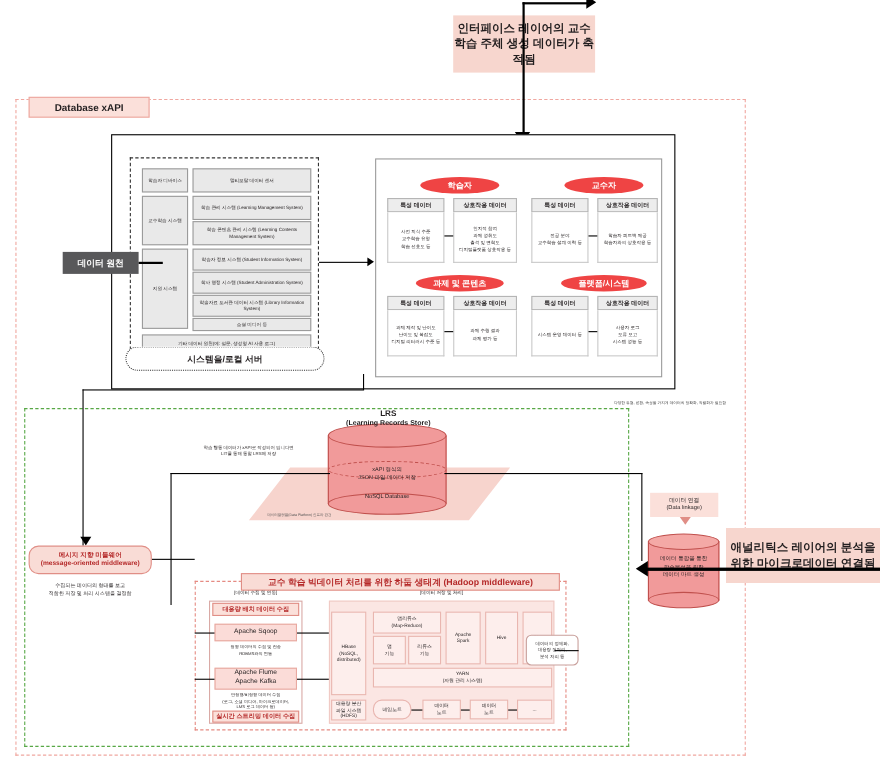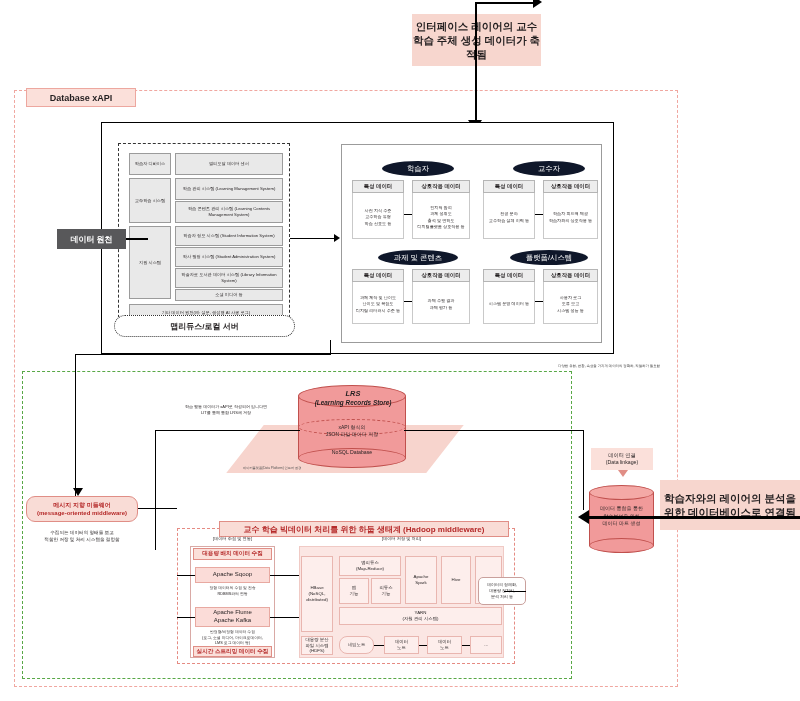--- a/index.html
+++ b/index.html
@@ -38,35 +38,35 @@
   #src-dash{left:118px;top:143px;width:172px;height:185px;border:1.2px dashed #333;}
   .srcrow{font-size:4.2px;line-height:1.35;}
   #cloud-pill{left:114px;top:315px;width:181px;height:22px;border:1.2px dotted #333;
               border-radius:11px;background:#fff;font-size:8px;font-weight:bold;}
 
   
   #datasource{left:57px;top:229px;width:69px;height:20px;font-size:8px;font-weight:bold;}
 
   
   #ent-panel{left:341px;top:144px;width:261px;height:199px;border:1px solid #9b9b9b;background:#fff;}
-  .ent-title{width:72px;height:15px;font-size:7.4px;font-weight:normal;border-radius:50%;
-             background:#0f172a;color:#fff;z-index:4;}
+  .ent-title{width:72px;height:15px;font-size:7.4px;font-weight:bold;border-radius:50%;
+             background:#ef4444;color:#fff;z-index:4;}
   .ent-head{height:13px;font-size:5.4px;font-weight:bold;background:#ededed;border:1px solid #b5b5b5;}
   .ent-body{font-size:4.1px;line-height:1.5;background:#fff;border:1px solid #c9c9c9;border-top:none;
             padding-top:4px;}
   #lrs-plane{left:245px;top:425px;width:200px;height:48px;background:#f7d4cd;
              transform:skewX(-38deg);}
   #lrs-body{left:298px;top:396px;width:108px;height:62px;background:#f19a9a;
             border-left:1.4px solid #c0504d;border-right:1.4px solid #c0504d;}
   #lrs-cap{left:298px;top:385px;width:108px;height:22px;background:#f19a9a;
            border:1.4px solid #c0504d;border-radius:50%;}
   #lrs-mid{left:298px;top:419px;width:108px;height:16px;border:1px dashed #c0504d;border-radius:50%;}
   #lrs-bot{left:298px;top:448px;width:108px;height:20px;background:#f19a9a;
            border:1.4px solid #c0504d;border-radius:50%;}
-  #lrs-t1{left:298px;top:389px;width:110px;font-size:7.4px;font-weight:bold;line-height:1.3;font-style:italic;}
+  #lrs-t1{left:298px;top:371px;width:110px;font-size:7.4px;font-weight:bold;line-height:1.3;}
   #lrs-t2{left:300px;top:424px;width:104px;font-size:5px;line-height:1.4;}
   #lrs-t3{left:300px;top:449px;width:104px;font-size:5.2px;}
 
   
   #dm-body{left:589px;top:492px;width:65px;height:54px;background:#f19a9a;
            border-left:1.2px solid #c0504d;border-right:1.2px solid #c0504d;}
   #dm-cap{left:589px;top:485px;width:65px;height:15px;background:#f4a9a6;
           border:1.2px solid #c0504d;border-radius:50%;}
   #dm-bot{left:589px;top:538px;width:65px;height:15px;background:#f19a9a;
           border:1.2px solid #c0504d;border-radius:50%;}
@@ -119,21 +119,21 @@
 <div class="abs greybox ctr srcrow" style="left:175px;top:201px;width:108px;height:22px;">학습 콘텐츠 관리 시스템 (Learning Contents Management System)</div>
 
 <div class="abs greybox ctr srcrow" style="left:129px;top:226px;width:42px;height:73px;white-space:pre-line;">지원 시스템</div>
 <div class="abs greybox ctr srcrow" style="left:175px;top:226px;width:108px;height:20px;">학습자 정보 시스템 (Student Information System)</div>
 <div class="abs greybox ctr srcrow" style="left:175px;top:247px;width:108px;height:20px;">학사 행정 시스템 (Student Administration System)</div>
 <div class="abs greybox ctr srcrow" style="left:175px;top:268px;width:108px;height:20px;">학술자료 도서관 데이터 시스템 (Library Information System)</div>
 <div class="abs greybox ctr srcrow" style="left:175px;top:289px;width:108px;height:12px;">소셜 미디어 등</div>
 
 <div class="abs greybox ctr srcrow" style="left:129px;top:304px;width:154px;height:18px;">기타 데이터 원천(예: 설문, 생성형 AI 사용 로그)</div>
 
-<div class="abs ctr" id="cloud-pill">맵리듀스/로컬 서버</div>
+<div class="abs ctr" id="cloud-pill">시스템을/로컬 서버</div>
 
 <div class="abs ctr darkchip" id="datasource">데이터 원천</div>
 <div class="abs hline" style="left:126px;top:238px;width:22px;"></div>
 
 <div class="abs thinh" style="left:290px;top:238px;width:46px;"></div>
 <div class="abs" style="left:334px;top:234px;width:0;height:0;border-top:4px solid transparent;border-bottom:4px solid transparent;border-left:6px solid #000;"></div>
 
 <div class="abs" id="ent-panel"></div>
 
 <div class="abs ctr ent-title" style="left:382px;top:161px;">학습자</div>
@@ -275,15 +275,15 @@
 <div class="abs ctr" id="dm-tag" style="white-space:pre-line;">데이터 연결
 (Data linkage)</div>
 <div class="abs" style="left:618px;top:470px;width:0;height:0;border-left:5px solid transparent;border-right:5px solid transparent;border-top:7px solid #e08e86;"></div>
 <div class="abs" id="dm-body"></div>
 <div class="abs" id="dm-bot"></div>
 <div class="abs" id="dm-cap"></div>
 <div class="abs ctr" id="dm-text" style="white-space:pre-line;">데이터 통합을 통한
 학습분석을 위한
 데이터 마트 생성</div>
 
-<div class="abs ctr pinkfill" id="callout-right" style="white-space:pre-line;">학습자와의 레이어의 분석을 위한 데이터베이스로 연결됨</div>
+<div class="abs ctr pinkfill" id="callout-right" style="white-space:pre-line;">애널리틱스 레이어의 분석을 위한 마이크로데이터 연결됨</div>
 <div class="abs hline" style="left:588px;top:516px;width:212px;height:3px;"></div>
 <div class="abs" style="left:578px;top:510px;width:0;height:0;border-top:7px solid transparent;border-bottom:7px solid transparent;border-right:11px solid #000;"></div>
 
 </body></html>

